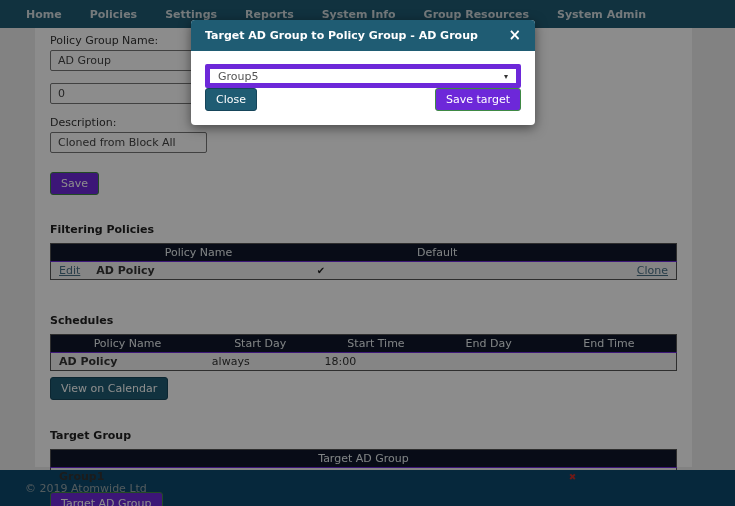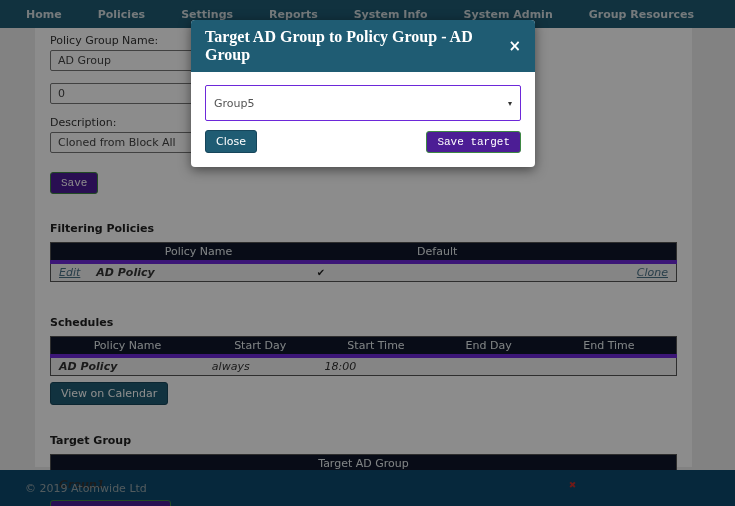--- a/index.html
+++ b/index.html
@@ -13,21 +13,20 @@
     overflow: hidden;
   }
 
   
   .nav {
     height: 28px;
     background: #1f5c73;
     display: flex;
     align-items: center;
     padding-left: 12px;
-    gap: 8px;
   }
   .nav-item {
     color: #d5dee2;
     font-weight: bold;
     font-size: 11px;
     padding: 0 14px;
     cursor: pointer;
     white-space: nowrap;
   }
 
@@ -57,21 +56,21 @@
   .btn {
     display: inline-block;
     border-radius: 3px;
     font-family: inherit;
     font-size: 11px;
     color: #fff;
     padding: 4px 10px;
     cursor: pointer;
     border: 1px solid transparent;
   }
-  .btn-green  { background: #4c1d95; border-color: #3e8943; font-family: Liberation Mono, monospace; }
+  .btn-green  { background: #6d28d9; border-color: #3e8943; }
   .btn-teal   { background: #1f5c73; border-color: #16455a; }
   .save-btn   { margin-top: 7px; }
 
   .section-title { font-weight: bold; color: #222; }
   .sec-filtering { margin-top: 28px; }
   .sec-schedules { margin-top: 34px; }
   .sec-target    { margin-top: 29px; }
 
   table {
     width: 100%;
@@ -85,22 +84,21 @@
     color: #e8eef0;
     font-weight: normal;
     text-align: center;
     padding: 2px 8px;
     height: 17px;
   }
   tbody td {
     background: #f2f2f2;
     padding: 2px 8px;
     height: 17px;
-    border-top: 4px solid #6d28d9;
-    font-style: italic;
+    border-top: 1px solid #6d28d9;
   }
   .bold { font-weight: bold; }
   a.tbl-link { color: #4a7186; text-decoration: underline; cursor: pointer; }
   .check-icon { color: #222; font-size: 10px; }
   .remove-icon { color: #c9302c; font-size: 9px; font-weight: bold; cursor: pointer; }
   .td-right { text-align: right; }
   .mt-btn { margin-top: 6px; }
 
   
   .footer {
@@ -131,61 +129,60 @@
     overflow: hidden;
   }
   .modal-header {
     background: #1f5c73;
     color: #fff;
     padding: 8px 14px;
     display: flex;
     align-items: center;
     justify-content: space-between;
   }
-  .modal-title { font-size: 16px; font-weight: bold; font-family: Liberation Serif, serif; }
+  .modal-title { font-size: 11px; font-weight: bold; }
   .modal-close {
     color: #fff;
     font-size: 15px;
     font-weight: bold;
     cursor: pointer;
     line-height: 1;
   }
   .modal-body { padding: 13px 14px 14px 14px; }
   .select-box {
-    height: 36px;
-    border: 1px solid #6d28d9;
+    height: 24px;
+    border: 5px solid #6d28d9;
     border-radius: 2px;
     background: #fff;
     color: #555;
     display: flex;
     align-items: center;
     justify-content: space-between;
     padding: 0 8px;
     cursor: pointer;
   }
   .select-caret { color: #333; font-size: 8px; }
   .modal-actions {
-    margin-top: 9px;
     display: flex;
     justify-content: space-between;
     align-items: center;
     text-align: center;
   }
 </style>
 </head>
 <body>
 
 <div class="nav">
   <div class="nav-item">Home</div>
   <div class="nav-item">Policies</div>
   <div class="nav-item">Settings</div>
   <div class="nav-item">Reports</div>
   <div class="nav-item">System Info</div>
+  <div class="nav-item">Group Resources</div>
   <div class="nav-item">System Admin</div>
-  <div class="nav-item">Group Resources</div>
 </div>
 
 <div class="container">
 
   <div class="field-label">Policy Group Name:</div>
   <input class="text-input" type="text" value="AD Group" style="">
 
   <input class="text-input" type="text" value="0" style="">
 
   <div class="field-label">Description:</div>

